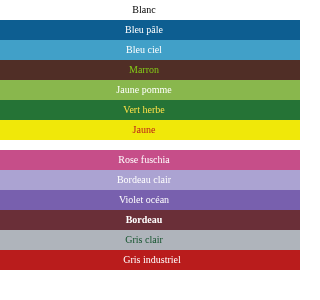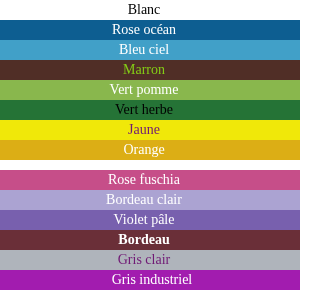--- a/index.html
+++ b/index.html
@@ -15,88 +15,85 @@
     display:flex; flex-direction:column;
   }
   .swatch {
     flex:0 0 20px; height:20px;
     display:flex; align-items:center; justify-content:center;
     padding-right:12px;
     box-sizing:border-box;
   }
   .swatch-label {
     display:block;
-    font-size:14px;
+    font-size:10px;
     line-height:20px;
     white-space:nowrap;
   }
   .sw-0  { background:#ffffff; } .sw-0  .swatch-label { color:#000000; }
   .sw-1  { background:#0d5e91; } .sw-1  .swatch-label { color:#ffffff; }
   .sw-2  { background:#41a0c8; } .sw-2  .swatch-label { color:#ffffff; }
   .sw-3  { background:#502e26; } .sw-3  .swatch-label { color:#84cc16; }
   .sw-4  { background:#89b74d; } .sw-4  .swatch-label { color:#ffffff; }
-  .sw-5  { background:#257336; } .sw-5  .swatch-label { color:#000000;text-align:right; }
-  .sw-6  { background:#f0e809; } .sw-6  .swatch-label { color:#701a75; }
+  .sw-5  { background:#257336; } .sw-5  .swatch-label { color:#fde047;text-align:right; }
+  .sw-6  { background:#f0e809; } .sw-6  .swatch-label { color:#b91c1c; }
   .sw-7  { background:#dcae15; } .sw-7  .swatch-label { color:#ffffff; }
   .sw-8  { background:#de9cb6; } .sw-8  .swatch-label { color:#ffffff; }
   .sw-9  { background:#c64e89;margin-top:10px; } .sw-9  .swatch-label { color:#ffffff; }
   .sw-10 { background:#aba3d2; } .sw-10 .swatch-label { color:#ffffff; }
   .sw-11 { background:#7860ae; } .sw-11 .swatch-label { color:#ffffff; }
   .sw-12 { background:#6a2f38;font-weight:bold; } .sw-12 .swatch-label { color:#ffffff; }
-  .sw-13 { background:#afb4bb; } .sw-13 .swatch-label { color:#701a75;text-align:center; }
-  .sw-14 { background:#a21caf;padding-left:16px; } .sw-14 .swatch-label { color:#ffffff; }
+  .sw-13 { background:#afb4bb; } .sw-13 .swatch-label { color:#14532d;text-align:center; }
+  .sw-14 { background:#b91c1c;padding-left:16px; } .sw-14 .swatch-label { color:#ffffff; }
 </style>
 </head>
 <body>
 
 <div class="palette">
 
   <div class="swatch sw-0">
     <span class="swatch-label">Blanc</span>
   </div>
 
   <div class="swatch sw-1">
-    <span class="swatch-label">Rose océan</span>
+    <span class="swatch-label">Bleu pâle</span>
   </div>
 
   <div class="swatch sw-2">
     <span class="swatch-label">Bleu ciel</span>
   </div>
 
   <div class="swatch sw-3">
     <span class="swatch-label">Marron</span>
   </div>
 
   <div class="swatch sw-4">
-    <span class="swatch-label">Vert pomme</span>
+    <span class="swatch-label">Jaune pomme</span>
   </div>
 
   <div class="swatch sw-5">
     <span class="swatch-label">Vert herbe</span>
   </div>
 
   <div class="swatch sw-6">
     <span class="swatch-label">Jaune</span>
   </div>
 
-  <div class="swatch sw-7">
-    <span class="swatch-label">Orange</span>
-  </div>
 
 
   <div class="swatch sw-9">
     <span class="swatch-label">Rose fuschia</span>
   </div>
 
   <div class="swatch sw-10">
     <span class="swatch-label">Bordeau clair</span>
   </div>
 
   <div class="swatch sw-11">
-    <span class="swatch-label">Violet pâle</span>
+    <span class="swatch-label">Violet océan</span>
   </div>
 
   <div class="swatch sw-12">
     <span class="swatch-label">Bordeau</span>
   </div>
 
   <div class="swatch sw-13">
     <span class="swatch-label">Gris clair</span>
   </div>
 

